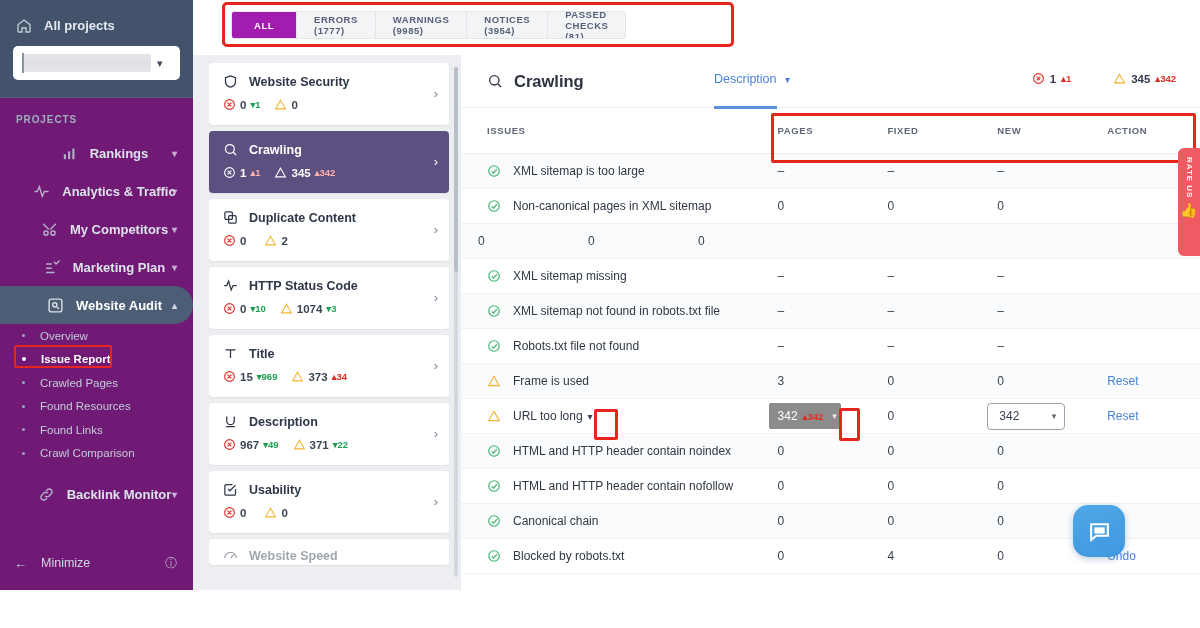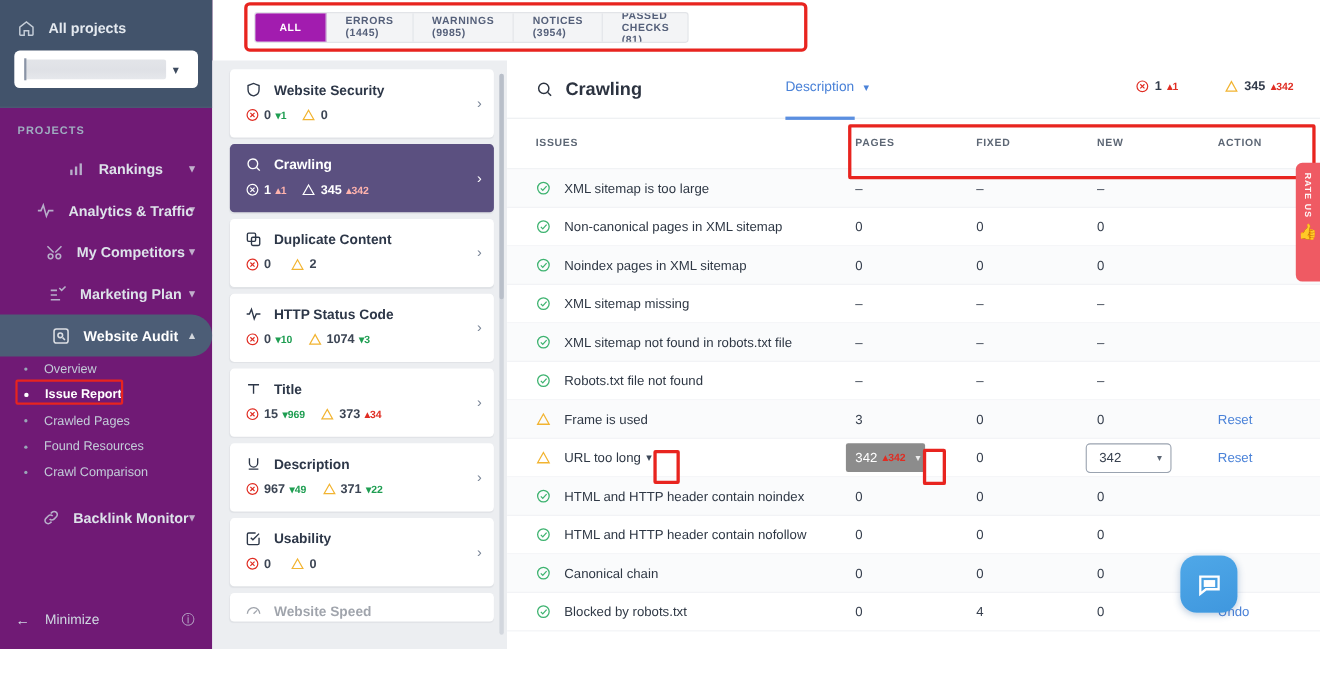--- a/index.html
+++ b/index.html
@@ -297,20 +297,24 @@
     <div class="sb-sub">
       <span class="dot"></span>
       <span>Crawled Pages</span>
     </div>
     <div class="sb-sub">
       <span class="dot"></span>
       <span>Found Resources</span>
     </div>
     <div class="sb-sub">
       <span class="dot"></span>
+      <span>Found Links</span>
+    </div>
+    <div class="sb-sub">
+      <span class="dot"></span>
       <span>Crawl Comparison</span>
     </div>
 
     <div class="sb-item" style="margin-top:10px">
       <span class="ic">
         <svg viewBox="0 0 24 24" fill="none" stroke="#c9d3df" stroke-width="2">
             <path d="M10 14a4 4 0 0 0 5.7 0l3-3a4 4 0 1 0-5.7-5.7L11.5 6.8"></path>
             <path d="M14 10a4 4 0 0 0-5.7 0l-3 3a4 4 0 1 0 5.7 5.7l1.5-1.5"></path>
           </svg>
       </span>
@@ -323,21 +327,21 @@
         <span class="ar">←</span>
         <span>Minimize</span>
         <span class="q">ⓘ</span>
       </div>
     </div>
   </div>
 
   <div class="tabbar-wrap">
     <div class="tabbar">
       <div class="tab sel">ALL</div>
-      <div class="tab">ERRORS (1445)</div>
+      <div class="tab">ERRORS (1777)</div>
       <div class="tab">WARNINGS (9985)</div>
       <div class="tab">NOTICES (3954)</div>
       <div class="tab">PASSED CHECKS (81)</div>
     </div>
     <div class="tabbar-outline"></div>
   </div>
 
   <div class="midpanel">
 
     <div class="card first">
@@ -658,27 +662,20 @@
               </svg></span>
           <span>Non-canonical pages in XML sitemap</span>
         </div>
         <div class="c-pages">0</div>
         <div class="c-fixed">0</div>
         <div class="c-new">0</div>
         <div class="c-act"></div>
       </div>
 
       <div class="trow">
-        <div class="c-issue">
-          <span class="ic"><svg viewBox="0 0 24 24" fill="none" stroke="#3eb370" stroke-width="2">
-                <circle cx="12" cy="12" r="9"></circle>
-                <path d="M8 12.5l3 3 6-6.5"></path>
-              </svg></span>
-          <span>Noindex pages in XML sitemap</span>
-        </div>
         <div class="c-pages">0</div>
         <div class="c-fixed">0</div>
         <div class="c-new">0</div>
         <div class="c-act"></div>
       </div>
 
       <div class="trow">
         <div class="c-issue">
           <span class="ic"><svg viewBox="0 0 24 24" fill="none" stroke="#3eb370" stroke-width="2">
                 <circle cx="12" cy="12" r="9"></circle>

